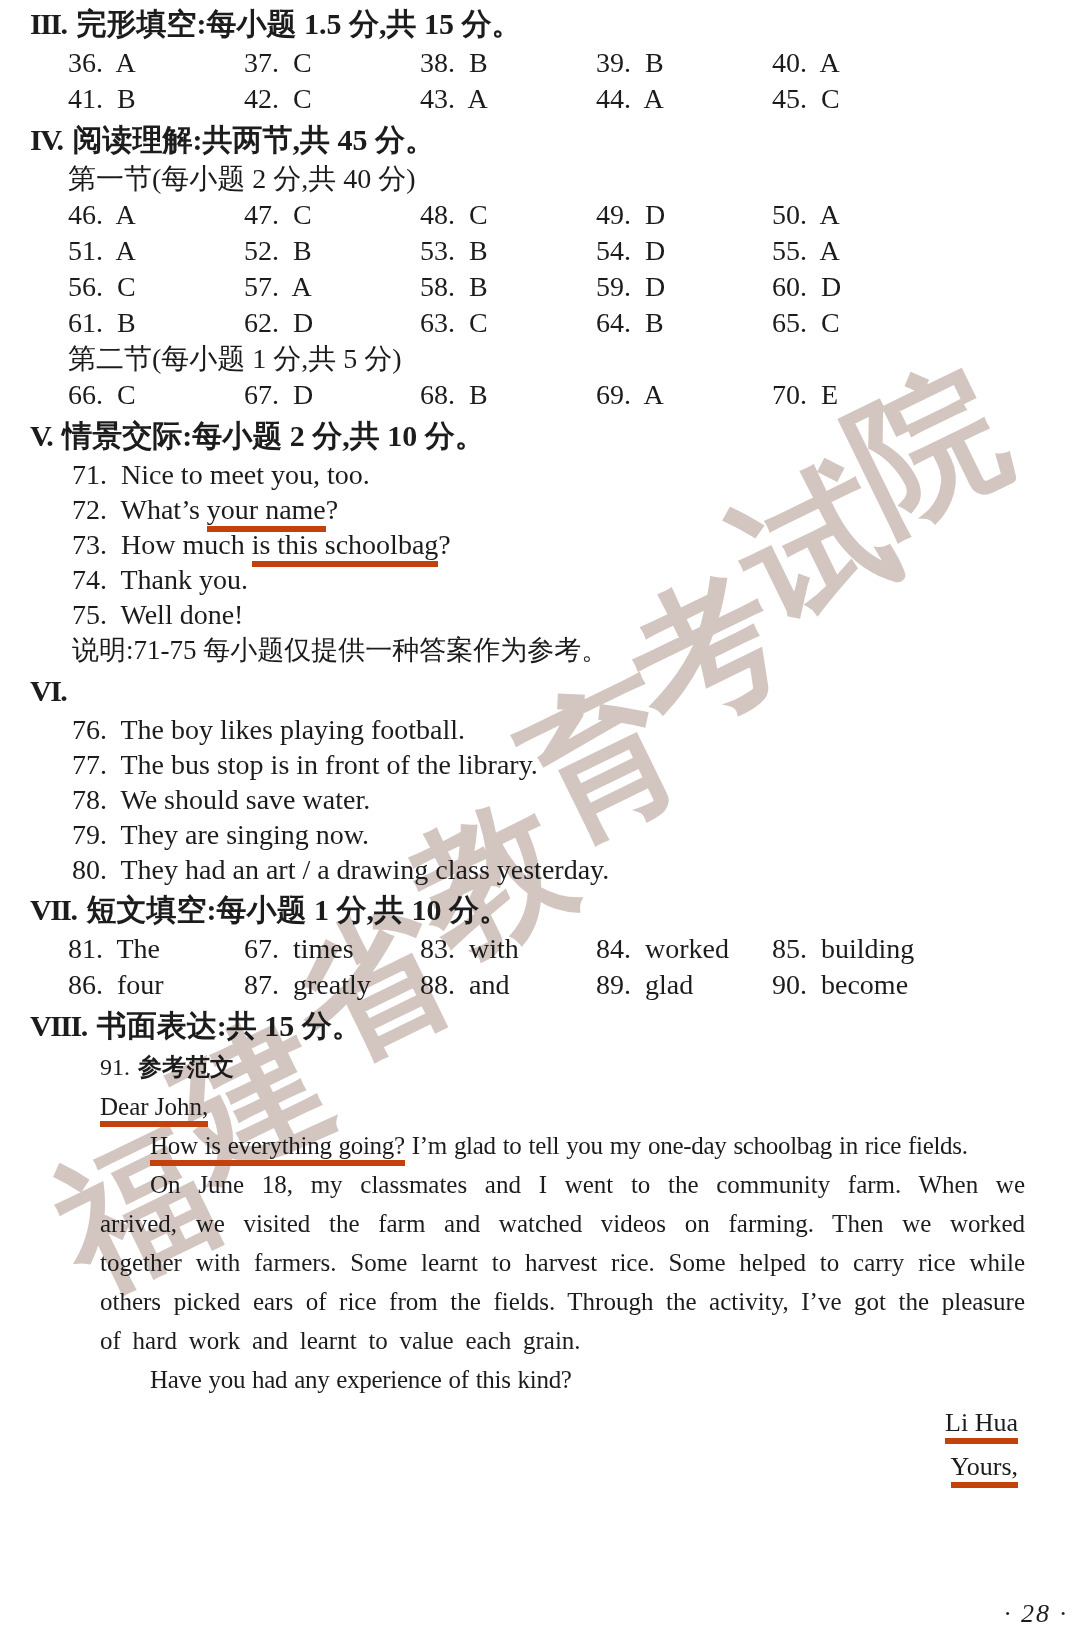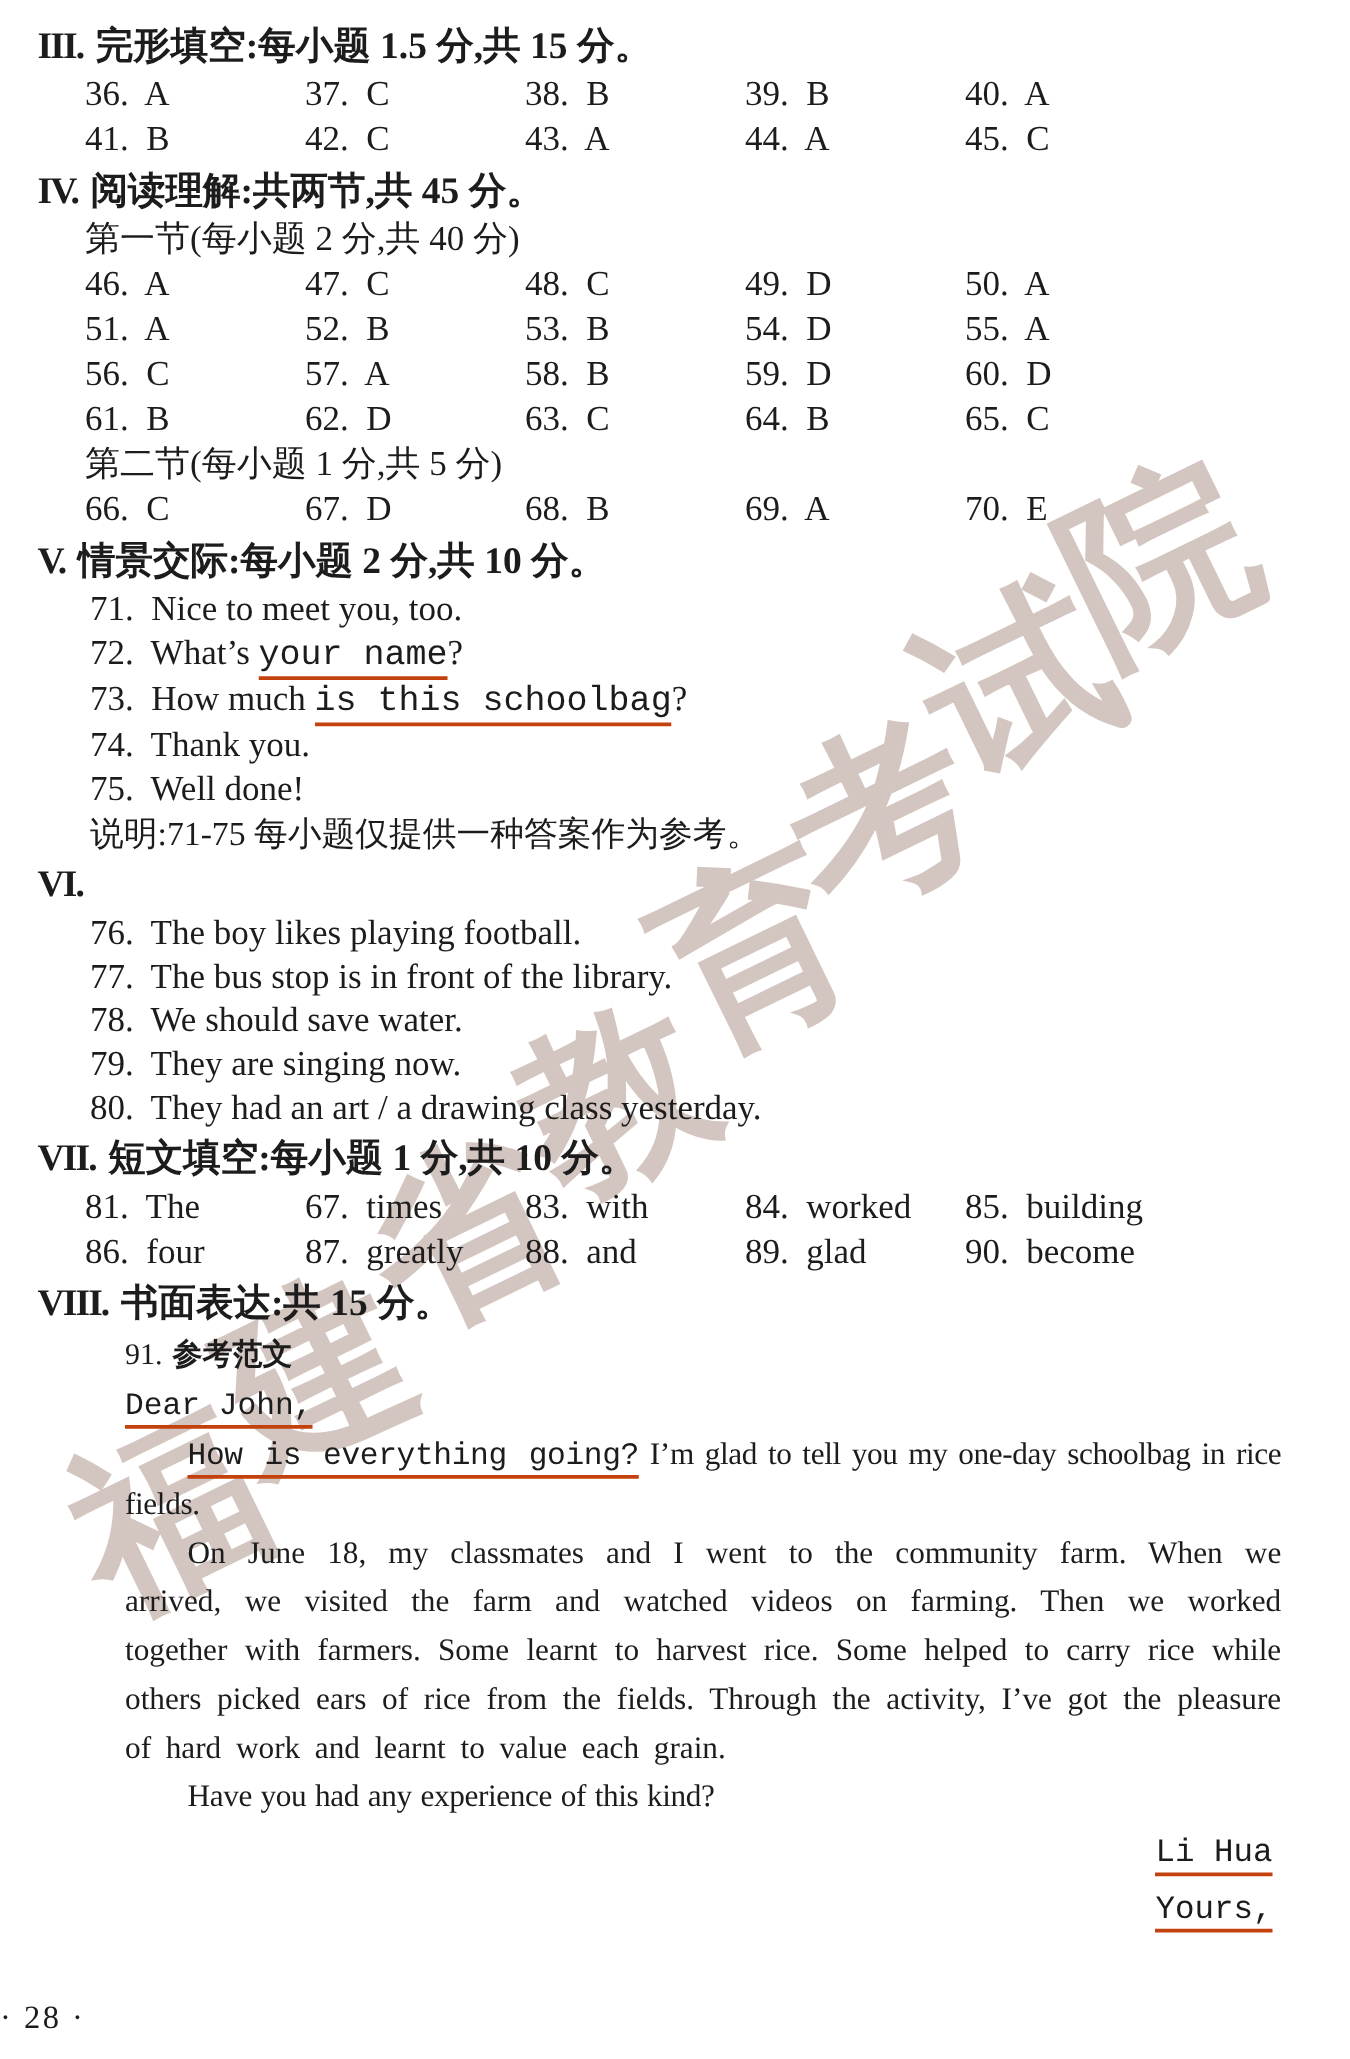--- a/index.html
+++ b/index.html
@@ -8,46 +8,46 @@
     font-family:"Liberation Serif","DejaVu Serif",serif;color:#1c1c1c;
     overflow:hidden;
   }
   .watermark{position:absolute;left:0;top:0;width:100%;height:100%;z-index:0;pointer-events:none;}
   .wm-char{
     position:absolute;font-size:148px;line-height:1;
     color:rgba(168,140,129,0.50);
     transform:rotate(-26deg);
     font-family:"DejaVu Serif",serif;font-weight:600;
   }
-  .content{position:relative;z-index:1;padding-top:14px;}
+  .content{position:relative;z-index:1;padding-top:1px;}
   .section-heading{
     display:flex;align-items:baseline;
     margin:4px 0 2px 30px;font-weight:bold;font-size:30px;line-height:38px;
   }
   .numeral{letter-spacing:-1.5px;margin-right:10px;}
   .answer-grid{
     display:grid;grid-template-columns:repeat(5,176px);
     margin-left:68px;font-size:28px;line-height:36px;
   }
   .acell{white-space:pre;}
   .part-label{margin-left:68px;font-size:28px;line-height:36px;}
   .items .item-line{margin-left:72px;font-size:28px;line-height:35px;white-space:pre-wrap;}
   .note-line{margin-left:72px;font-size:27px;line-height:36px;}
-  .u{border-bottom:3px solid #c2410c;padding-bottom:1px;font-family:Liberation Mono, monospace;}
+  .u{border-bottom:6px solid #c2410c;padding-bottom:1px;}
   .item91{margin-left:100px;font-size:24px;line-height:40px;}
   .item91 .item-title{font-weight:bold;margin-left:8px;}
   .essay{margin:0 55px 0 100px;font-size:25px;line-height:39px;}
   .essay .salutation{margin:0;}
   .essay p{margin:0;text-align:justify;text-indent:50px;word-spacing:0.22em;}
   .essay p.tight{word-spacing:0.04em;letter-spacing:-0.3px;}
   .closing-block{text-align:right;margin:2px 62px 0 0;font-size:26px;line-height:44px;}
   .closing-block div{margin:0;}
   .page-number{
     position:absolute;left:0;right:12px;bottom:18px;
-    text-align:left;font-size:26px;letter-spacing:2px;
+    text-align:right;font-size:26px;letter-spacing:2px;font-style:italic;
   }
 </style>
 </head>
 <body>
 
 <div class="page">
 
   <div class="watermark">
       <span class="wm-char" style="left: 60px; top: 1135px;">福</span>
       <span class="wm-char" style="left: 178px; top: 1022px;">建</span>

